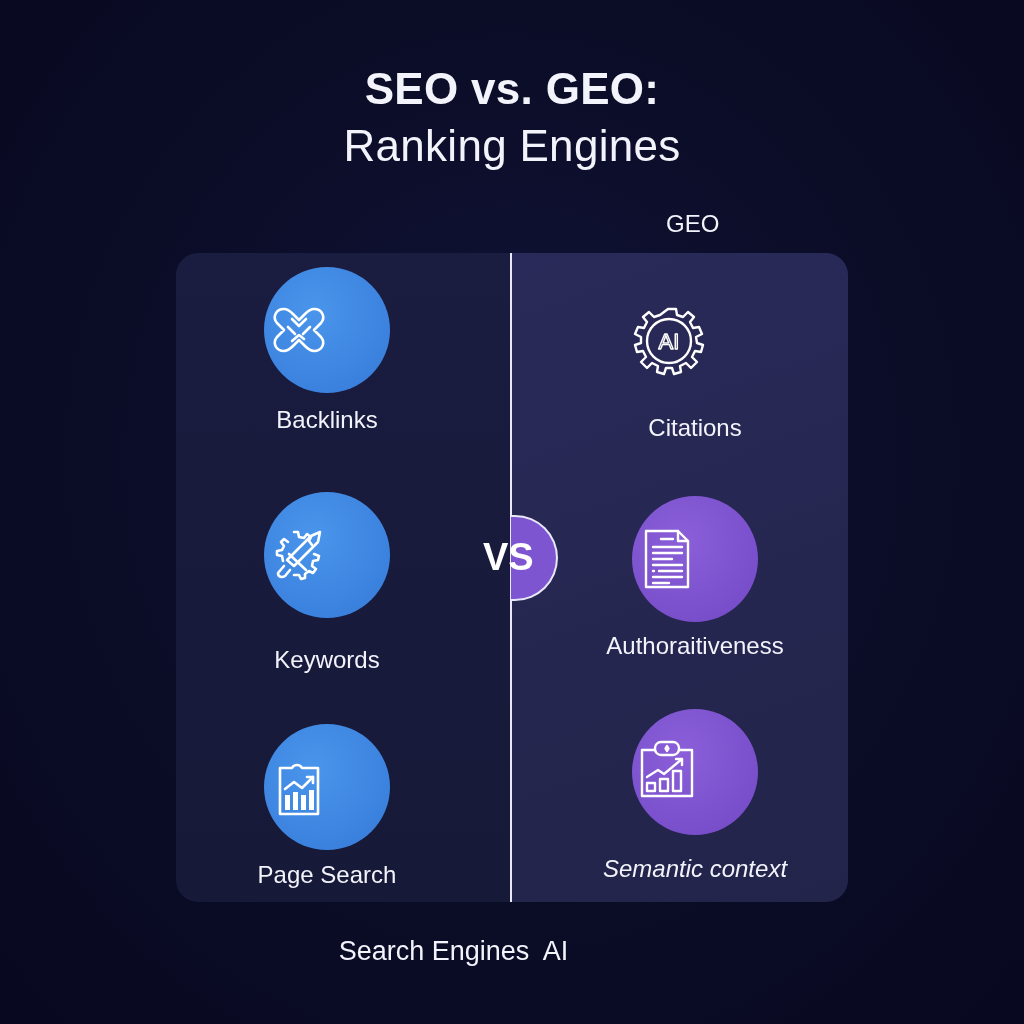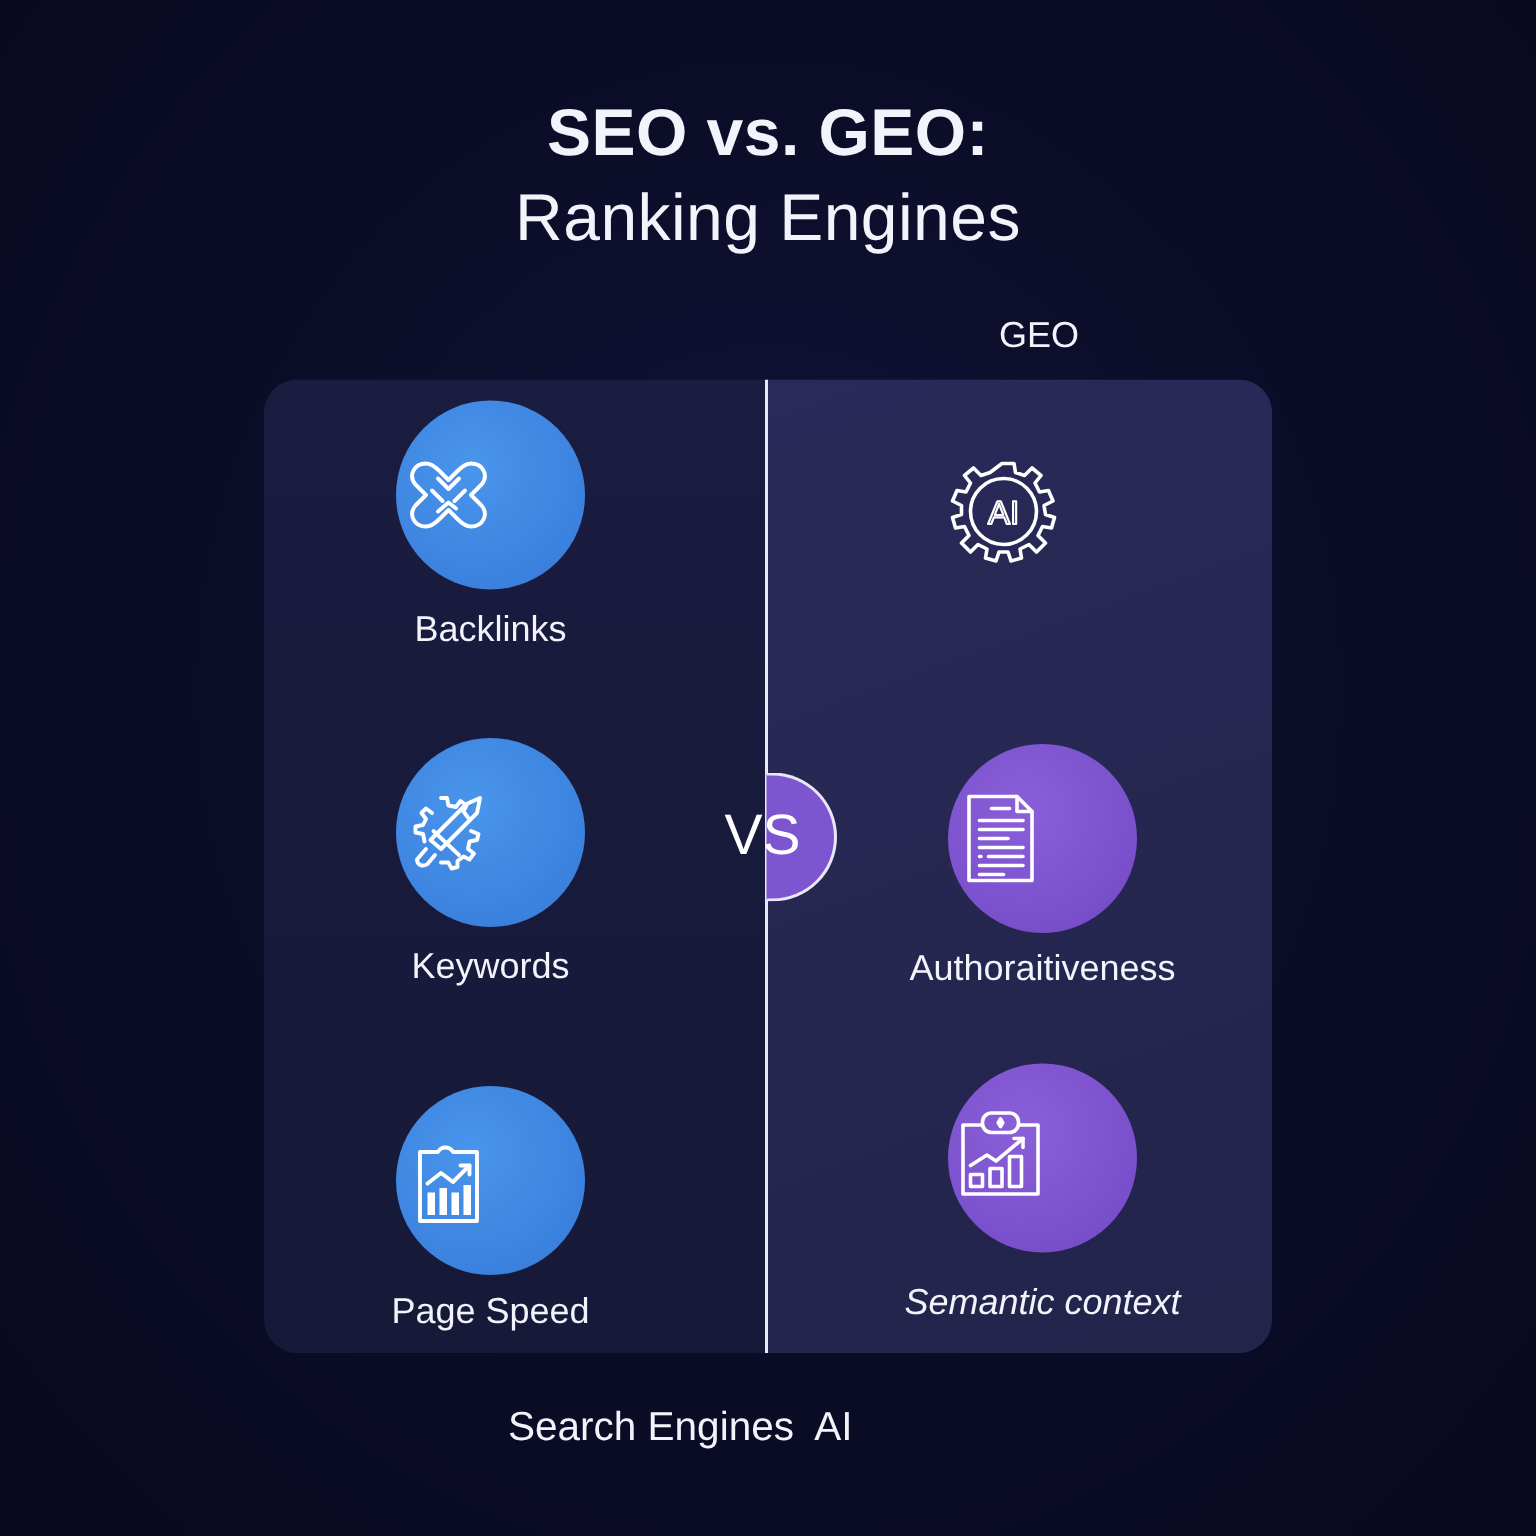--- a/index.html
+++ b/index.html
@@ -47,21 +47,21 @@
     .circle.purple { background: radial-gradient(circle at 40% 35%, #8a5fd8 0%, #7a4fcc 70%, #6e46be 100%); }
     .circle.none { background: transparent; }
     .label { font-size: 24px; font-weight: 400; white-space: nowrap; }
     .vs-badge {
       position: absolute; left: 511px; top: 515px; width: 47px; height: 86px;
       border: 2px solid #e8e8f8; border-left: none;
       border-radius: 0 45px 45px 0;
       background: #7e55d0; box-sizing: border-box;
     }
     .vs-text {
-      position: absolute; left: 483px; top: 536px; font-size: 38px; font-weight: 400;
+      position: absolute; left: 483px; top: 536px; font-size: 38px; font-weight: 700;
       color: #ffffff; letter-spacing: 0px;
     }
     .footer {
       position: absolute; top: 936px; left: 0; width: 907px; text-align: center;
       font-size: 27px; font-weight: 400;
     }
     svg { display: block; }
   </style>
 </head>
 <body>
@@ -94,46 +94,47 @@
   <div class="circle blue">
     <svg width="70" height="70" viewBox="0 0 70 70" fill="none" stroke="#ffffff" stroke-width="2.6" stroke-linecap="round" stroke-linejoin="round">
       <path d="M30 12 L34 12 L35 17 L40 18 L43 14 L47 17 L45 21 L48 25"></path>
       <path d="M50 34 L55 36 L54 40 L49 41 L48 46 L52 49 L49 53 L45 51 L41 54 L41 58 L37 59 L35 55 L30 55"></path>
       <path d="M24 22 L20 19 L17 22 L20 26 L18 30 L13 31 L13 35 L18 36 L19 41"></path>
       <path d="M56 12 L54 22 L30 46 L23 40 L47 16 Z"></path>
       <path d="M25 34 L42 50"></path>
       <path d="M20 46 L14 53 C14 57 18 58 21 56 L26 50"></path>
     </svg>
   </div>
-  <div class="label" style="margin-top:13px;">Keywords</div>
+  <div class="label" style="margin-top:28px;">Keywords</div>
 </div>
 
 <div class="item" style="left:244px; top:724px; width:166px;">
   <div class="circle blue">
     <svg width="70" height="70" viewBox="0 0 70 70" fill="none" stroke="#ffffff" stroke-width="2.6" stroke-linecap="round" stroke-linejoin="round">
       <path d="M16 16 L28 16 C30 12 36 12 38 16 L54 16 L54 62 L16 62 Z"></path>
       <path d="M21 37 L30 30 L38 36 L49 25"></path>
       <path d="M43 25 L49 25 L49 31"></path>
       <rect x="21" y="43" width="5" height="15" fill="#ffffff" stroke="none"></rect>
       <rect x="29" y="40" width="5" height="18" fill="#ffffff" stroke="none"></rect>
       <rect x="37" y="43" width="5" height="15" fill="#ffffff" stroke="none"></rect>
       <rect x="45" y="38" width="5" height="20" fill="#ffffff" stroke="none"></rect>
     </svg>
   </div>
-  <div class="label" style="margin-top:11px;">Page Speed</div>
+  <div class="label" style="margin-top:11px;">Page Search</div>
 </div>
 
 <div class="item" style="left:612px; top:280px; width:166px;">
   <div class="circle none">
     <svg width="80" height="80" viewBox="0 0 80 80" fill="none" stroke="#ffffff" stroke-width="2.4" stroke-linejoin="round">
       <path d="M36 6 L44 6 L45 12 L51 14 L56 9 L62 14 L58 19 L61 25 L67 24 L70 31 L64 34 L65 40 L71 42 L69 49 L63 48 L60 54 L65 59 L59 65 L54 60 L48 63 L49 69 L42 71 L40 65 L34 65 L32 71 L25 69 L26 63 L20 60 L15 65 L9 59 L14 54 L11 48 L5 49 L3 42 L9 40 L9 34 L3 31 L6 24 L12 25 L15 19 L11 14 L17 9 L22 14 L28 12 Z"></path>
       <circle cx="37" cy="38" r="22"></circle>
       <text x="37" y="46" text-anchor="middle" font-family="Liberation Sans, sans-serif" font-size="22" font-weight="400" fill="none" stroke="#ffffff" stroke-width="1.4">AI</text>
     </svg>
   </div>
+  <div class="label" style="margin-top:8px;">Citations</div>
 </div>
 
 <div class="item" style="left:590px; top:496px; width:210px;">
   <div class="circle purple">
     <svg width="70" height="70" viewBox="0 0 70 70" fill="none" stroke="#ffffff" stroke-width="2.4" stroke-linecap="round" stroke-linejoin="round">
       <path d="M14 7 L46 7 L56 17 L56 63 L14 63 Z"></path>
       <path d="M46 7 L46 17 L56 17"></path>
       <path d="M29 15 L41 15"></path>
       <path d="M21 23 L50 23"></path>
       <path d="M21 29 L50 29"></path>

